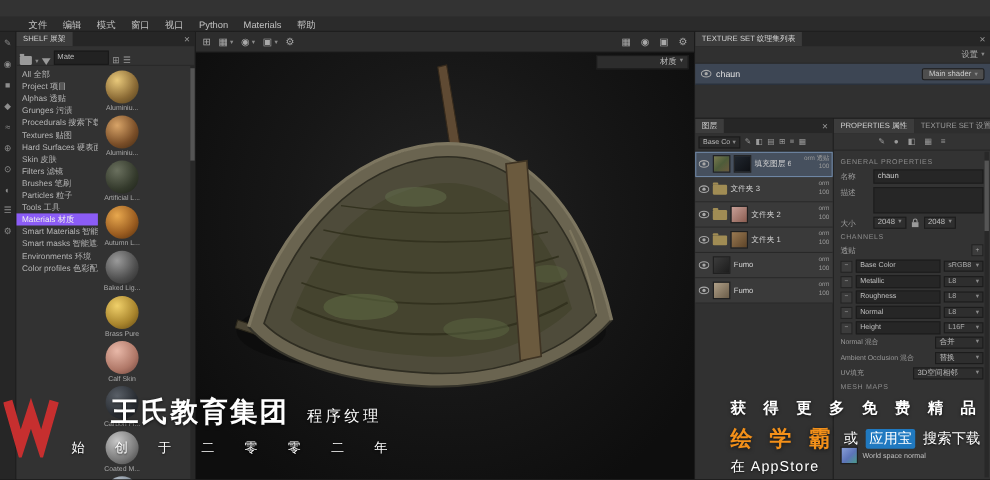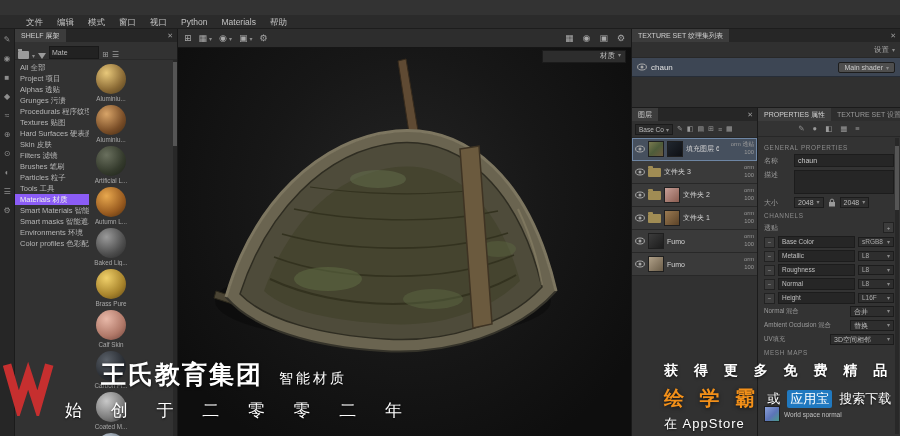--- a/index.html
+++ b/index.html
@@ -108,21 +108,21 @@
   .wsn-name{font-size:6.5px;color:#c0c0c0;white-space:nowrap;}
   .pscroll{position:absolute;right:1px;top:30px;bottom:2px;width:4px;background:#282828;}
   .pscroll .sthumb{width:4px;height:64px;background:#555;margin-top:8px;}
   
   #wm{position:absolute;left:0;top:352px;width:900px;height:84px;z-index:60;pointer-events:none;color:#fff;}
   .wm-left{position:absolute;left:3px;top:6px;display:flex;gap:10px;align-items:flex-start;}
   .wm-logo{width:52px;height:58px;flex:none;}
   .brandrow{display:flex;align-items:baseline;gap:16px;margin-left:36px;}
   .brand{font-size:25px;font-weight:bold;letter-spacing:2px;text-shadow:0 1px 3px rgba(0,0,0,.7);}
   .slogan{font-size:14px;letter-spacing:3px;text-shadow:0 1px 2px rgba(0,0,0,.7);}
-  .wm-line2{font-size:17px;letter-spacing:12px;margin-top:8px;text-shadow:0 1px 2px rgba(0,0,0,.7);}
+  .wm-line2{font-size:12px;letter-spacing:12px;margin-top:8px;text-shadow:0 1px 2px rgba(0,0,0,.7);}
   .wm-right{position:absolute;left:664px;top:10px;}
   .promo1{font-size:14px;font-weight:bold;letter-spacing:6px;text-shadow:0 1px 3px rgba(0,0,0,.7);white-space:nowrap;}
   .promorow{display:flex;align-items:center;gap:7px;margin-top:5px;}
   .appname{color:#f39019;font-size:20px;font-weight:bold;letter-spacing:5px;text-shadow:0 1px 4px rgba(0,0,0,.6);white-space:nowrap;}
   .ortext,.tail{font-size:13px;text-shadow:0 1px 2px rgba(0,0,0,.7);}
   .store2{background:#2079c0;color:#fff;font-size:13px;padding:0 3px;border-radius:2px;}
   .store1{font-size:13px;margin-top:3px;letter-spacing:1px;text-shadow:0 1px 2px rgba(0,0,0,.7);}
 </style>
 </head>
 <body>
@@ -175,21 +175,21 @@
       <input class="search" value="Mate" style="">
       <span>⊞</span>
       <span>☰</span>
     </div>
     <div class="shelf-body">
       <div class="cats">
         <div class="cat">All 全部</div>
         <div class="cat">Project 项目</div>
         <div class="cat">Alphas 透贴</div>
         <div class="cat">Grunges 污渍</div>
-        <div class="cat">Procedurals 程序纹理</div>
+        <div class="cat">Procedurals 搜索下载</div>
         <div class="cat">Textures 贴图</div>
         <div class="cat">Hard Surfaces 硬表面</div>
         <div class="cat">Skin 皮肤</div>
         <div class="cat">Filters 滤镜</div>
         <div class="cat">Brushes 笔刷</div>
         <div class="cat">Particles 粒子</div>
         <div class="cat">Tools 工具</div>
         <div class="cat sel">Materials 材质</div>
         <div class="cat">Smart Materials 智能材质</div>
         <div class="cat">Smart masks 智能遮罩</div>
@@ -533,21 +533,21 @@
   </div>
 
   <div id="wm">
     <div class="wm-left">
       <svg class="wm-logo" viewBox="0 0 60 62">
         <path d="M6 10 L18 52 L29 18 L40 52 L52 10" fill="none" stroke="#c62f2f" stroke-width="10" stroke-linecap="square" stroke-linejoin="miter"></path>
       </svg>
       <div class="wm-text">
         <div class="brandrow">
           <span class="brand">王氏教育集团</span>
-          <span class="slogan">智能材质</span>
+          <span class="slogan">程序纹理</span>
         </div>
         <div class="wm-line2">始 创 于 二 零 零 二 年</div>
       </div>
     </div>
     <div class="wm-right">
       <div class="promo1">获 得 更 多 免 费 精 品 教 程</div>
       <div class="promorow">
         <span class="appname">绘 学 霸</span>
         <span class="ortext">或</span>
         <span class="store2">应用宝</span>

